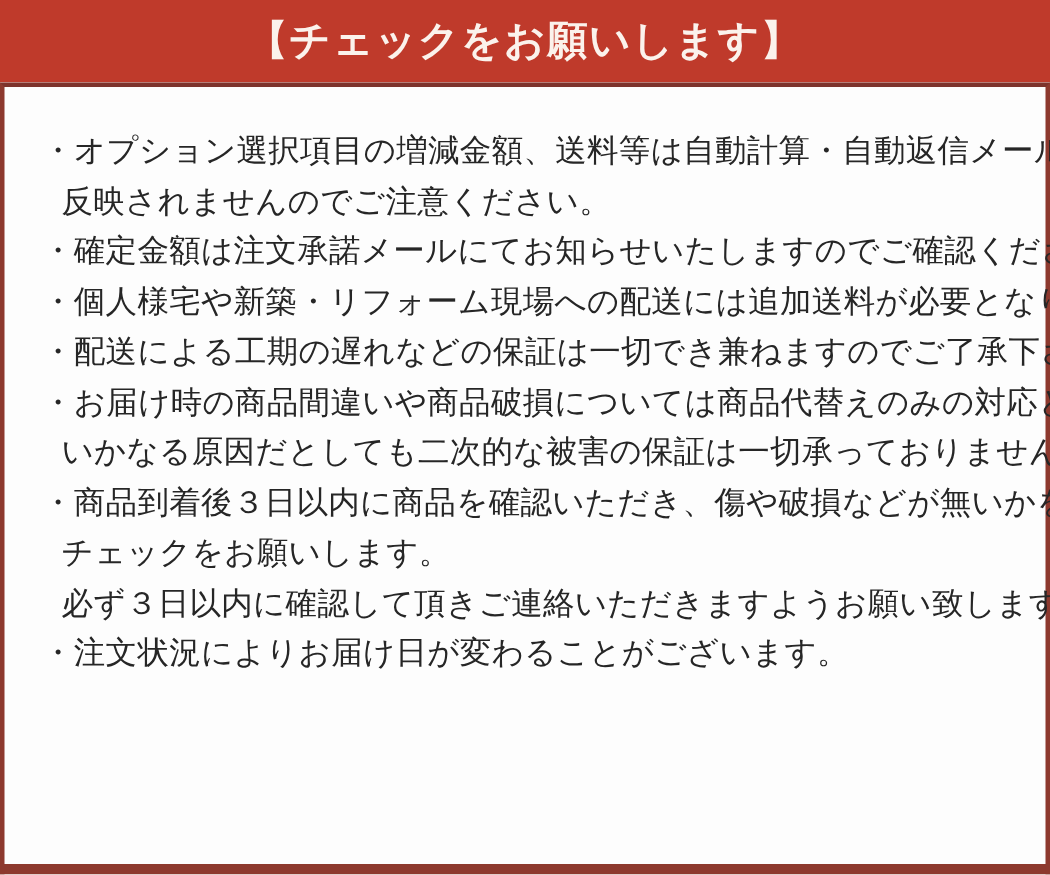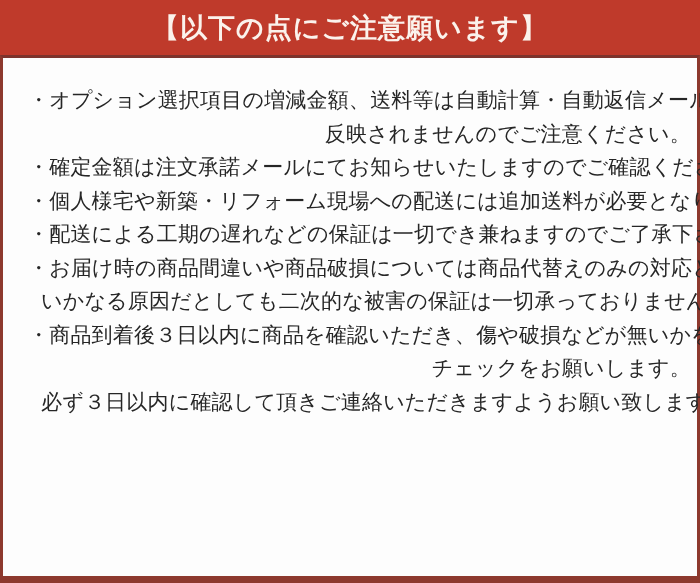--- a/index.html
+++ b/index.html
@@ -45,35 +45,35 @@
   }
   .line {
     font-size: 21px;
     line-height: 33.5px;
     color: #262626;
     white-space: nowrap;
     letter-spacing: 0.2px;
   }
   .line.indent {
     padding-left: 13px;
-    text-align: right;
   }
 </style>
 </head>
 <body>
 
 <div class="page">
   <div class="banner">
-    <h1 class="banner-title">【以下の点にご注意願います】</h1>
+    <h1 class="banner-title">【チェックをお願いします】</h1>
   </div>
   <div class="content">
     <div class="line">・オプション選択項目の増減金額、送料等は自動計算・自動返信メールには</div>
     <div class="line indent">反映されませんのでご注意ください。</div>
     <div class="line">・確定金額は注文承諾メールにてお知らせいたしますのでご確認ください。</div>
     <div class="line">・個人様宅や新築・リフォーム現場への配送には追加送料が必要となります。</div>
     <div class="line">・配送による工期の遅れなどの保証は一切でき兼ねますのでご了承下さいませ。</div>
     <div class="line">・お届け時の商品間違いや商品破損については商品代替えのみの対応となります。</div>
     <div class="line indent">いかなる原因だとしても二次的な被害の保証は一切承っておりませんので</div>
     <div class="line">・商品到着後３日以内に商品を確認いただき、傷や破損などが無いかを</div>
     <div class="line indent">チェックをお願いします。</div>
     <div class="line indent">必ず３日以内に確認して頂きご連絡いただきますようお願い致します。</div>
+    <div class="line">・注文状況によりお届け日が変わることがございます。</div>
   </div>
 </div>
 
 </body></html>

